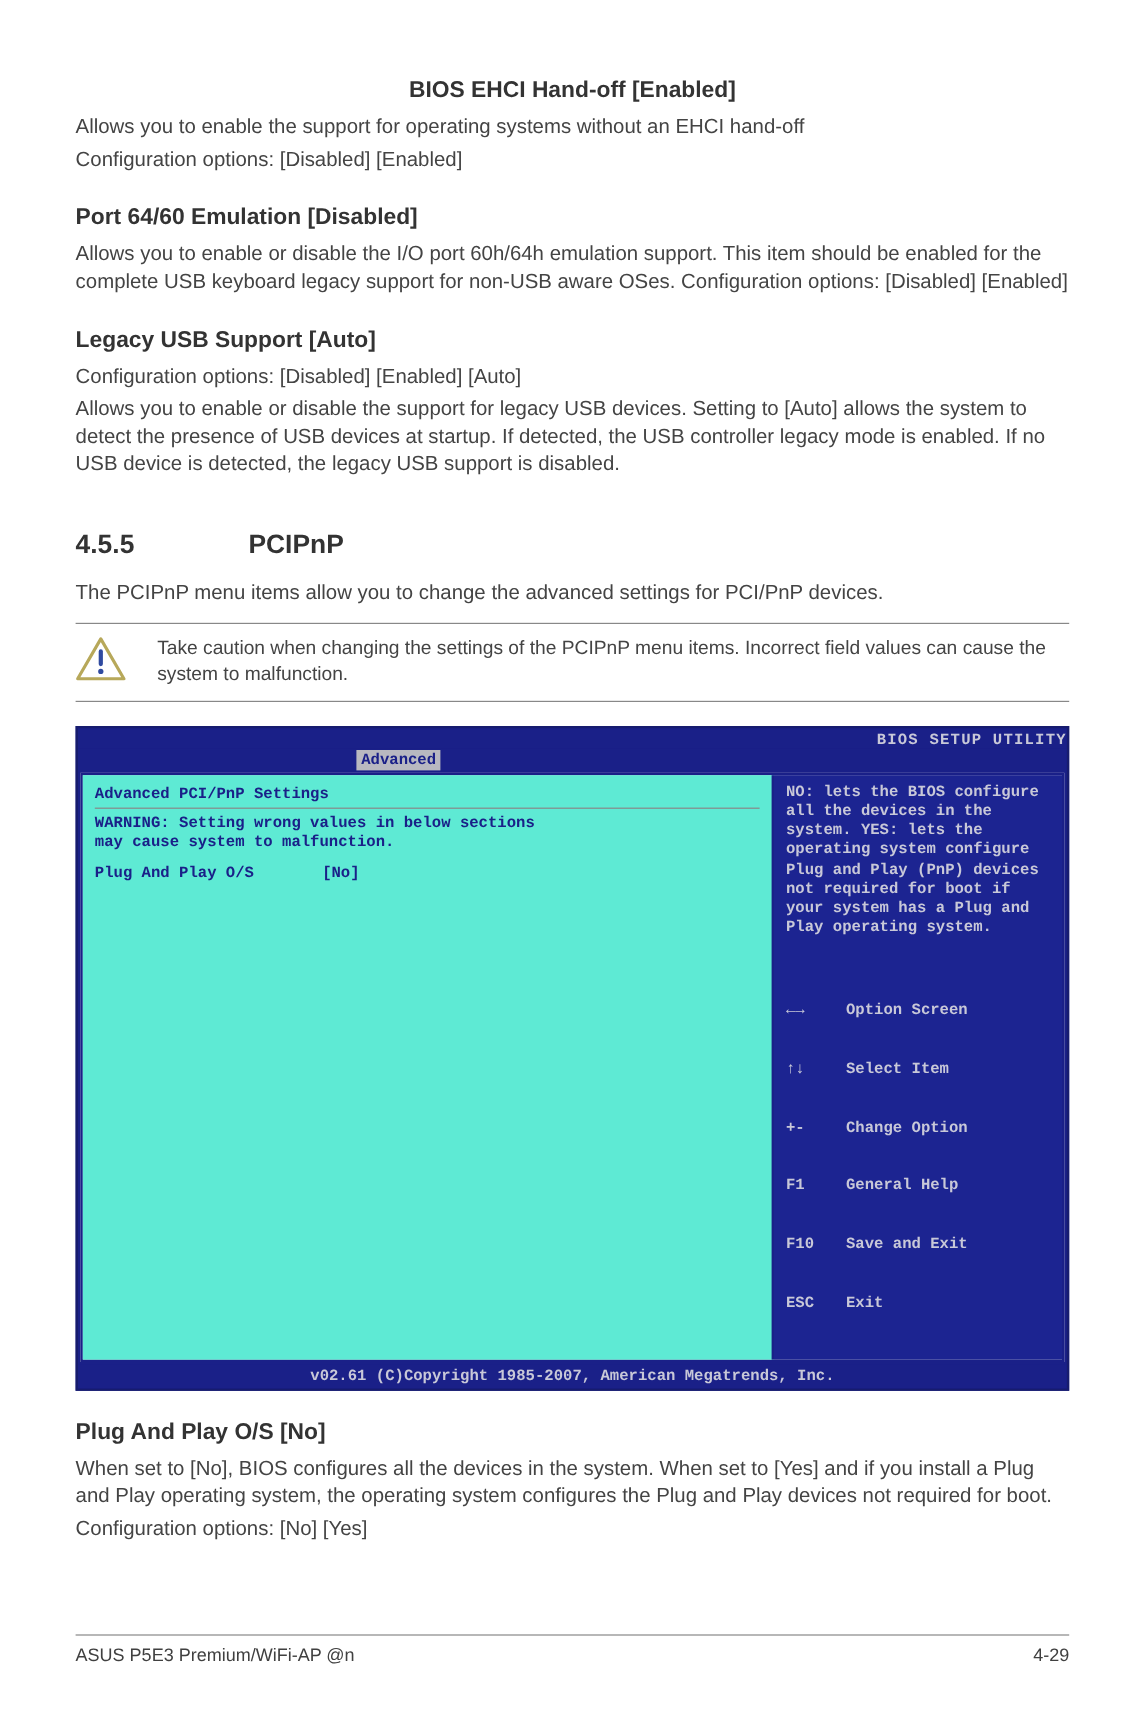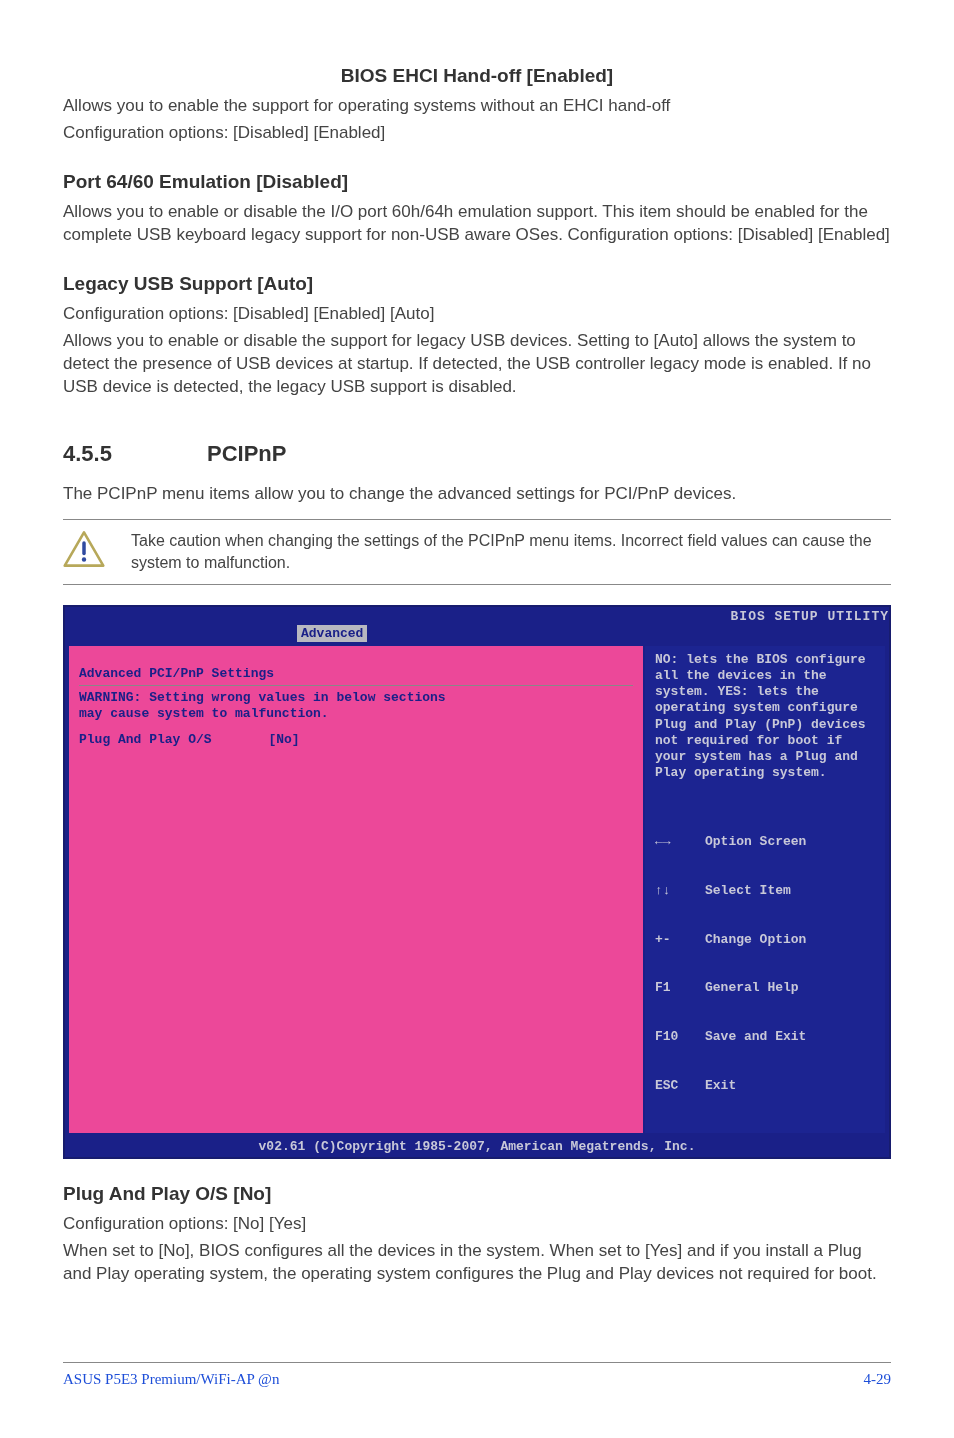--- a/index.html
+++ b/index.html
@@ -97,23 +97,23 @@
     padding: 1px 4px;
   }
   .bios-body {
     display: flex;
     background: #e6e6ec;
     border: 2px solid #1a2088;
     margin: 0 2px 2px 2px;
   }
   .bios-left {
     flex: 1;
-    background: #ec4899;
+    background: #5eead4;
     border-right: 2px solid #1a2088;
-    padding: 20px 10px 40px 10px;
+    padding: 8px 10px 40px 10px;
   }
   .bios-left .hdr {
     color: #1a2088;
     font-weight: bold;
     font-size: 13px;
     margin-bottom: 4px;
   }
   .bios-left .warn {
     color: #1a2088;
     font-weight: bold;
@@ -160,22 +160,21 @@
   .footer {
     position: absolute;
     bottom: 50px;
     left: 63px;
     right: 63px;
     border-top: 1px solid #888;
     padding-top: 8px;
     display: flex;
     justify-content: space-between;
     font-size: 15px;
-    color: #1d4ed8;
-    font-family: Liberation Serif, serif;
+    color: #404040;
   }
 </style>
 </head>
 <body>
 
 <div class="content">
 
   <h3 class="section-head first">BIOS EHCI Hand-off [Enabled]</h3>
   <p class="body">Allows you to enable the support for operating systems without an EHCI hand-off</p>
   <p class="body">Configuration options: [Disabled] [Enabled]</p>
@@ -230,21 +229,21 @@
           <div class="nav-row"><span class="nav-key">F1</span><span>General Help</span></div>
           <div class="nav-row"><span class="nav-key">F10</span><span>Save and Exit</span></div>
           <div class="nav-row"><span class="nav-key">ESC</span><span>Exit</span></div>
         </div>
       </div>
     </div>
     <div class="bios-footer">v02.61 (C)Copyright 1985-2007, American Megatrends, Inc.</div>
   </div>
 
   <h3 class="post-bios-head">Plug And Play O/S [No]</h3>
+  <p class="body">When set to [No], BIOS configures all the devices in the system. When set to [Yes] and if you install a Plug and Play operating system, the operating system configures the Plug and Play devices not required for boot.</p>
   <p class="body">Configuration options: [No] [Yes]</p>
-  <p class="body">When set to [No], BIOS configures all the devices in the system. When set to [Yes] and if you install a Plug and Play operating system, the operating system configures the Plug and Play devices not required for boot.</p>
 
 </div>
 
 <div class="footer">
   <span>ASUS P5E3 Premium/WiFi-AP @n</span>
   <span>4-29</span>
 </div>
 
 </body></html>

